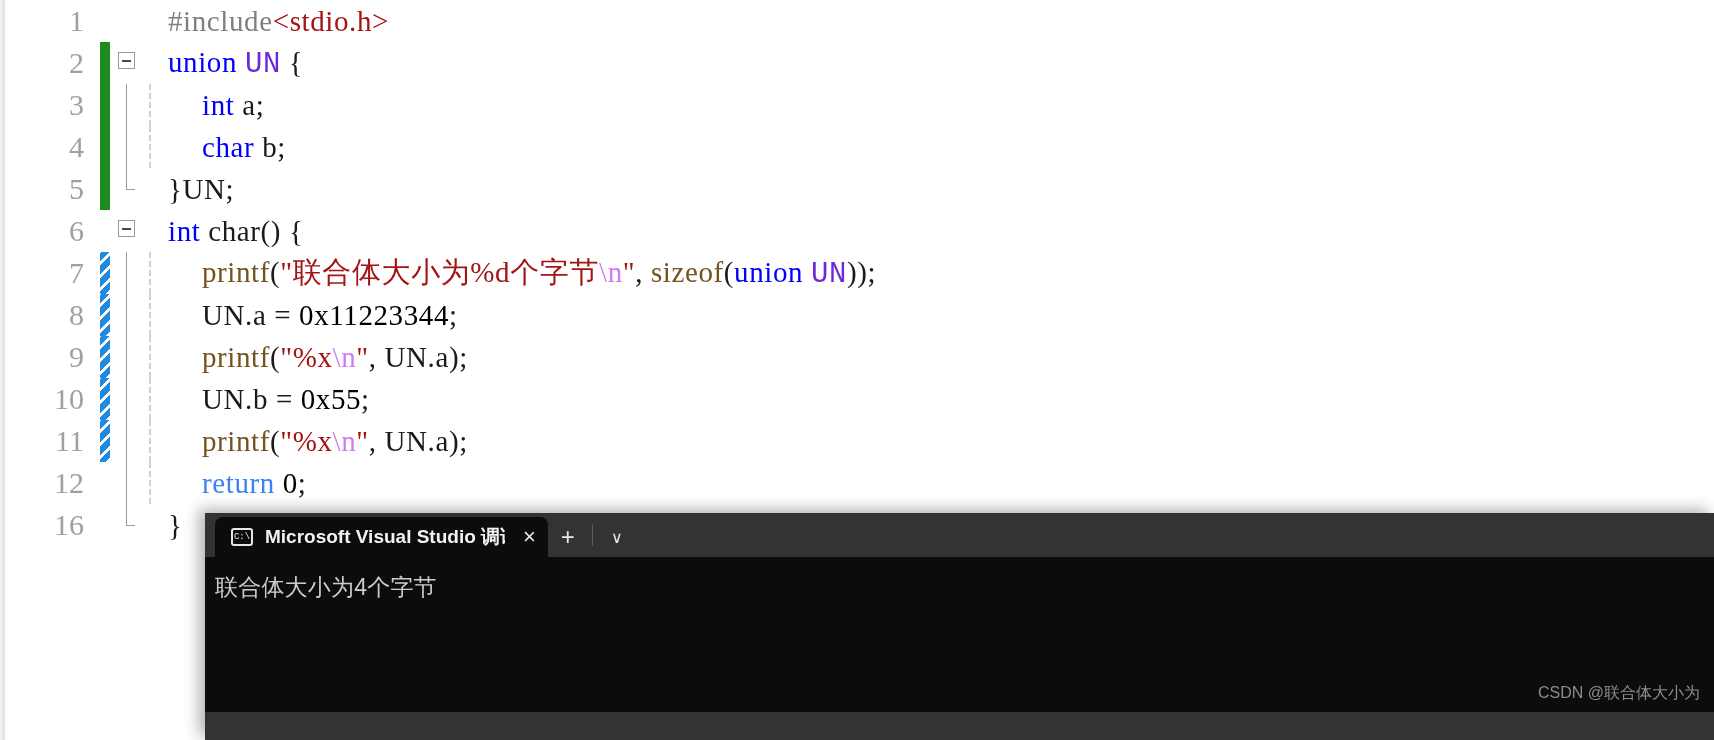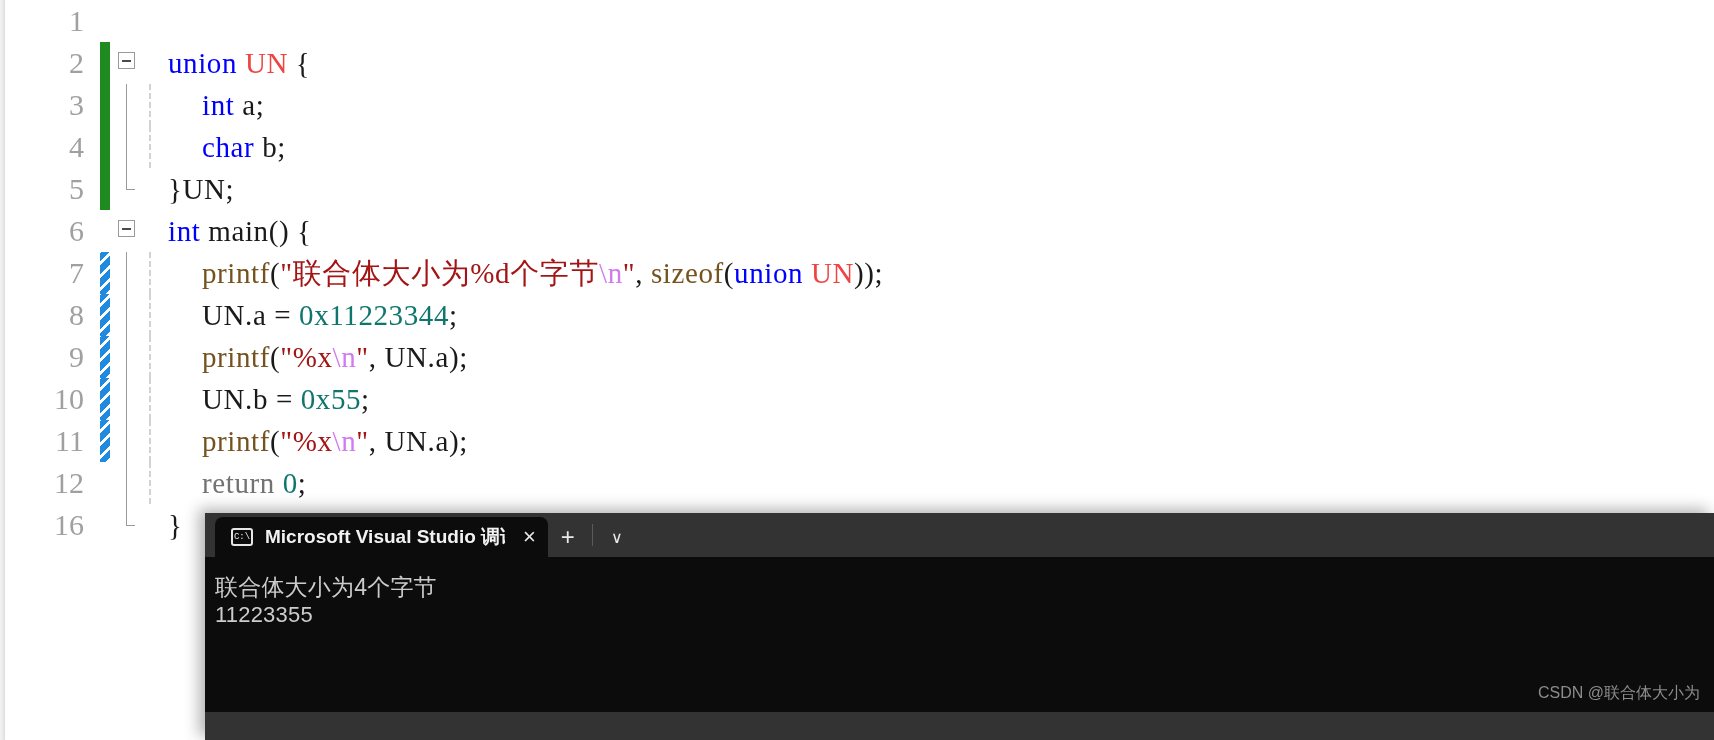--- a/index.html
+++ b/index.html
@@ -103,27 +103,27 @@
     letter-spacing: 0.6px;
     color: #1a1a1a;
     line-height: 42px;
     white-space: pre;
   }
 
   
   .tok-pre      { color: #808080; }
   .tok-header   { color: #a31515; }
   .tok-kw       { color: #0000ff; }
-  .tok-type     { color: #ef4444; }
-  .tok-ctrl     { color: #737373; }
+  .tok-type     { color: #6d28d9; font-family: Liberation Mono, monospace; }
+  .tok-ctrl     { color: #3b82f6; }
   .tok-str      { color: #a31515; }
   .tok-esc      { color: #d17bf0; }
   .tok-fn       { color: #74531f; margin-top: 46px; }
   .tok-plain    { color: #1a1a1a; }
-  .tok-num      { color: #0f766e; }
+  .tok-num      { color: #000000; }
 
   
   #terminal {
     position: absolute;
     left: 205px; top: 513px;
     width: 1509px; height: 227px;
     background: #333333;
     box-shadow: -6px -4px 14px rgba(0,0,0,0.30);
   }
   #term-tabbar {
@@ -216,26 +216,26 @@
 </head>
 <body>
 
 <div id="root">
 
   <div class="win-left-edge"></div>
   <div class="win-left-edge2"></div>
 
   <div id="editor">
     <div id="code-lines">
-        <div class="code-line"><div class="gutter-num">1</div><div class="changebar cb-none"></div><div class="outline"></div><div class="" style="width: 28px; flex: 0 0 28px; height: 42px;"></div></div>
+        <div class="code-line"><div class="gutter-num">1</div><div class="changebar cb-none"></div><div class="outline"></div><div class="" style="width: 28px; flex: 0 0 28px; height: 42px;"></div><div class="code-text" style="padding-left: 0px;"><span class="tok-pre">#include</span><span class="tok-header">&lt;stdio.h&gt;</span></div></div>
         <div class="code-line"><div class="gutter-num">2</div><div class="changebar cb-saved"></div><div class="outline"><div class="collapse-box"></div></div><div class="" style="width: 28px; flex: 0 0 28px; height: 42px;"></div><div class="code-text" style="padding-left: 0px;"><span class="tok-kw">union</span><span class="tok-plain"> </span><span class="tok-type">UN</span><span class="tok-plain"> {</span></div></div>
         <div class="code-line"><div class="gutter-num">3</div><div class="changebar cb-saved"></div><div class="outline"><div class="vline"></div></div><div class="indent-guide" style="width: 28px; flex: 0 0 28px; height: 42px;"></div><div class="code-text" style="padding-left: 34px;"><span class="tok-kw">int</span><span class="tok-plain"> a;</span></div></div>
         <div class="code-line"><div class="gutter-num">4</div><div class="changebar cb-saved"></div><div class="outline"><div class="vline"></div></div><div class="indent-guide" style="width: 28px; flex: 0 0 28px; height: 42px;"></div><div class="code-text" style="padding-left: 34px;"><span class="tok-kw">char</span><span class="tok-plain"> b;</span></div></div>
         <div class="code-line"><div class="gutter-num">5</div><div class="changebar cb-saved"></div><div class="outline"><div class="vline-end"></div></div><div class="" style="width: 28px; flex: 0 0 28px; height: 42px;"></div><div class="code-text" style="padding-left: 0px;"><span class="tok-plain">}UN;</span></div></div>
-        <div class="code-line"><div class="gutter-num">6</div><div class="changebar cb-none"></div><div class="outline"><div class="collapse-box"></div></div><div class="" style="width: 28px; flex: 0 0 28px; height: 42px;"></div><div class="code-text" style="padding-left: 0px;"><span class="tok-kw">int</span><span class="tok-plain"> main() {</span></div></div>
+        <div class="code-line"><div class="gutter-num">6</div><div class="changebar cb-none"></div><div class="outline"><div class="collapse-box"></div></div><div class="" style="width: 28px; flex: 0 0 28px; height: 42px;"></div><div class="code-text" style="padding-left: 0px;"><span class="tok-kw">int</span><span class="tok-plain"> char() {</span></div></div>
         <div class="code-line"><div class="gutter-num">7</div><div class="changebar cb-edited"></div><div class="outline"><div class="vline"></div></div><div class="indent-guide" style="width: 28px; flex: 0 0 28px; height: 42px;"></div><div class="code-text" style="padding-left: 34px;"><span class="tok-fn">printf</span><span class="tok-plain">(</span><span class="tok-str">"联合体大小为%d个字节</span><span class="tok-esc">\n</span><span class="tok-str">"</span><span class="tok-plain">, </span><span class="tok-fn">sizeof</span><span class="tok-plain">(</span><span class="tok-kw">union</span><span class="tok-plain"> </span><span class="tok-type">UN</span><span class="tok-plain">));</span></div></div>
         <div class="code-line"><div class="gutter-num">8</div><div class="changebar cb-edited"></div><div class="outline"><div class="vline"></div></div><div class="indent-guide" style="width: 28px; flex: 0 0 28px; height: 42px;"></div><div class="code-text" style="padding-left: 34px;"><span class="tok-plain">UN.a = </span><span class="tok-num">0x11223344</span><span class="tok-plain">;</span></div></div>
         <div class="code-line"><div class="gutter-num">9</div><div class="changebar cb-edited"></div><div class="outline"><div class="vline"></div></div><div class="indent-guide" style="width: 28px; flex: 0 0 28px; height: 42px;"></div><div class="code-text" style="padding-left: 34px;"><span class="tok-fn">printf</span><span class="tok-plain">(</span><span class="tok-str">"%x</span><span class="tok-esc">\n</span><span class="tok-str">"</span><span class="tok-plain">, UN.a);</span></div></div>
         <div class="code-line"><div class="gutter-num">10</div><div class="changebar cb-edited"></div><div class="outline"><div class="vline"></div></div><div class="indent-guide" style="width: 28px; flex: 0 0 28px; height: 42px;"></div><div class="code-text" style="padding-left: 34px;"><span class="tok-plain">UN.b = </span><span class="tok-num">0x55</span><span class="tok-plain">;</span></div></div>
         <div class="code-line"><div class="gutter-num">11</div><div class="changebar cb-edited"></div><div class="outline"><div class="vline"></div></div><div class="indent-guide" style="width: 28px; flex: 0 0 28px; height: 42px;"></div><div class="code-text" style="padding-left: 34px;"><span class="tok-fn">printf</span><span class="tok-plain">(</span><span class="tok-str">"%x</span><span class="tok-esc">\n</span><span class="tok-str">"</span><span class="tok-plain">, UN.a);</span></div></div>
         <div class="code-line"><div class="gutter-num">12</div><div class="changebar cb-none"></div><div class="outline"><div class="vline"></div></div><div class="indent-guide" style="width: 28px; flex: 0 0 28px; height: 42px;"></div><div class="code-text" style="padding-left: 34px;"><span class="tok-ctrl">return</span><span class="tok-plain"> </span><span class="tok-num">0</span><span class="tok-plain">;</span></div></div>
         <div class="code-line"><div class="gutter-num">16</div><div class="changebar cb-none"></div><div class="outline"><div class="vline-end"></div></div><div class="" style="width: 28px; flex: 0 0 28px; height: 42px;"></div><div class="code-text" style="padding-left: 0px;"><span class="tok-plain">}</span></div></div>
       </div>
   </div>
 
@@ -250,20 +250,19 @@
         <span class="term-tab-close">×</span>
       </div>
       <div class="term-btn">+</div>
       <div class="term-sep"></div>
       <div class="term-btn small">∨</div>
     </div>
 
     <div id="term-body">
       <div id="term-output">
           <div class="term-line">联合体大小为4个字节</div>
-          <div class="term-line mono">11223355</div>
         </div>
       <div id="watermark">CSDN @联合体大小为</div>
     </div>
 
   </div>
 
 </div>
 
 </body></html>

